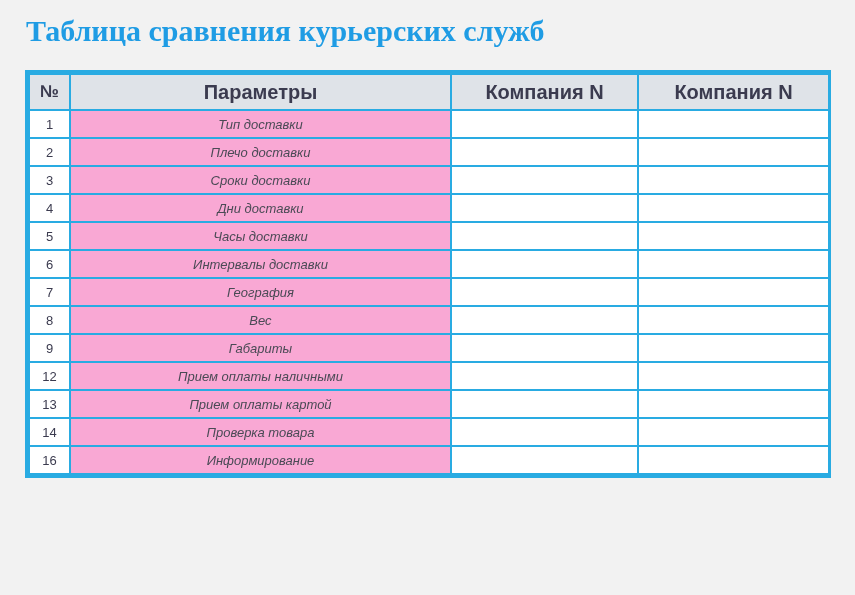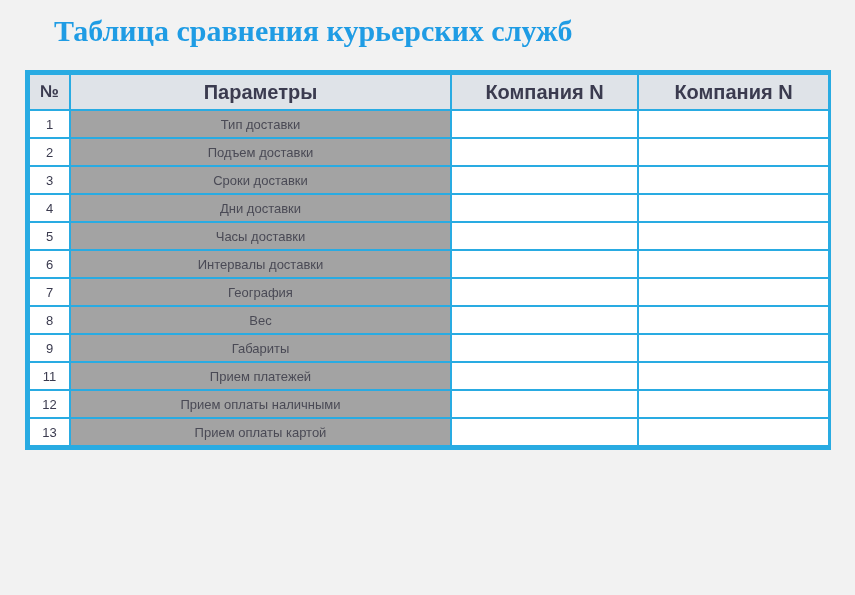--- a/index.html
+++ b/index.html
@@ -23,21 +23,20 @@
   .title {
     position: absolute;
     left: 26px;
     top: 14px;
     font-family: "Liberation Serif", serif;
     font-size: 30px;
     font-weight: bold;
     color: #1f9ce4;
     letter-spacing: 0px;
     white-space: nowrap;
-    margin-left: 28px;
   }
   .table-wrap {
     position: absolute;
     left: 25px;
     top: 70px;
     width: 806px;
     border: 3px solid #29abe2;
     background: #ffffff;
     box-sizing: border-box;
   }
@@ -75,21 +74,22 @@
     background: #ffffff;
     font-size: 13px;
     color: #4a4a55;
     font-weight: normal;
   }
   table.cmp tbody td.num {
     font-size: 13px;
     color: #3b3b4f;
   }
   table.cmp tbody td.param {
-    background: #a3a3a3;
+    background: #f9a8d4;
+    font-style: italic;
   }
   table.cmp tbody td.val {
     background: #ffffff;
   }
 </style>
 </head>
 <body>
 
 <div class="page">
 
@@ -113,21 +113,21 @@
       </thead>
       <tbody>
         <tr>
           <td class="num">1</td>
           <td class="param">Тип доставки</td>
           <td class="val"></td>
           <td class="val"></td>
         </tr>
         <tr>
           <td class="num">2</td>
-          <td class="param">Подъем доставки</td>
+          <td class="param">Плечо доставки</td>
           <td class="val"></td>
           <td class="val"></td>
         </tr>
         <tr>
           <td class="num">3</td>
           <td class="param">Сроки доставки</td>
           <td class="val"></td>
           <td class="val"></td>
         </tr>
         <tr>
@@ -160,34 +160,40 @@
           <td class="val"></td>
           <td class="val"></td>
         </tr>
         <tr>
           <td class="num">9</td>
           <td class="param">Габариты</td>
           <td class="val"></td>
           <td class="val"></td>
         </tr>
         <tr>
-          <td class="num">11</td>
-          <td class="param">Прием платежей</td>
-          <td class="val"></td>
-          <td class="val"></td>
-        </tr>
-        <tr>
           <td class="num">12</td>
           <td class="param">Прием оплаты наличными</td>
           <td class="val"></td>
           <td class="val"></td>
         </tr>
         <tr>
           <td class="num">13</td>
           <td class="param">Прием оплаты картой</td>
           <td class="val"></td>
           <td class="val"></td>
         </tr>
+        <tr>
+          <td class="num">14</td>
+          <td class="param">Проверка товара</td>
+          <td class="val"></td>
+          <td class="val"></td>
+        </tr>
+        <tr>
+          <td class="num">16</td>
+          <td class="param">Информирование</td>
+          <td class="val"></td>
+          <td class="val"></td>
+        </tr>
       </tbody>
     </table>
   </div>
 
 </div>
 
 </body></html>

